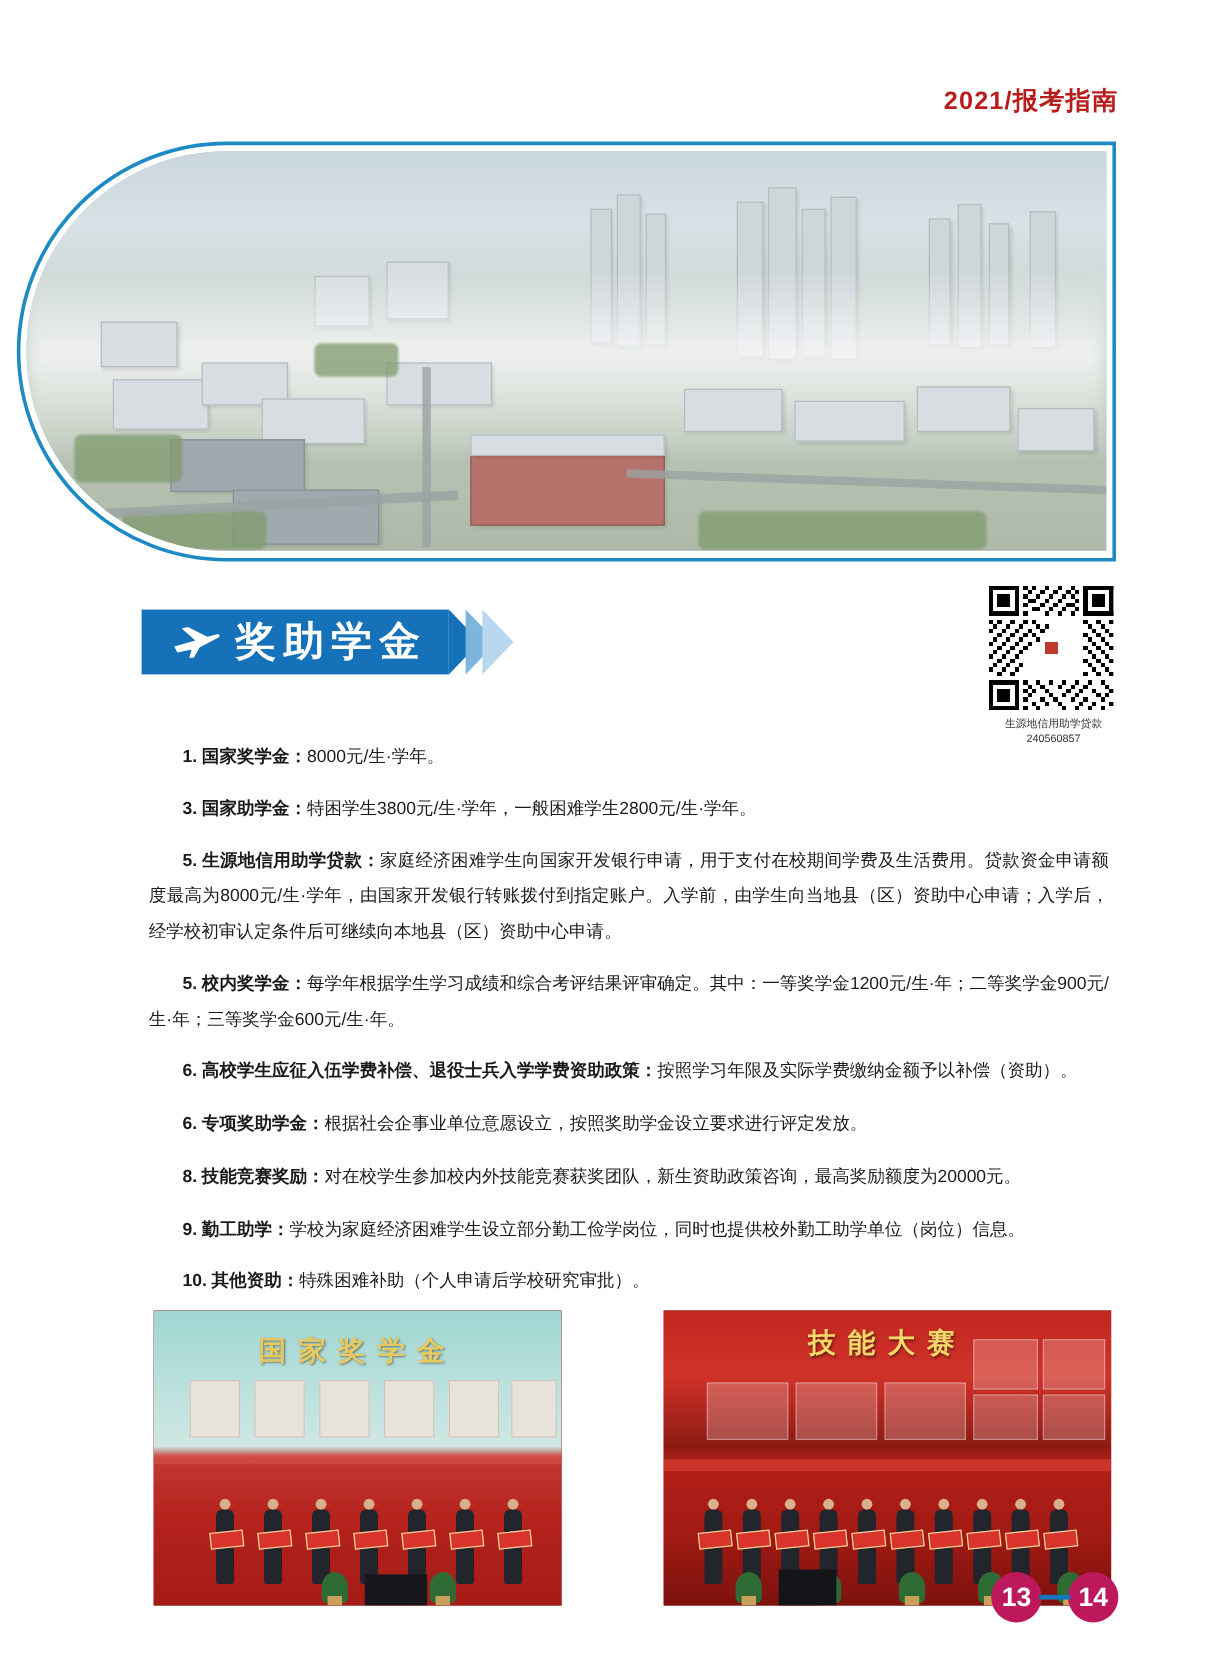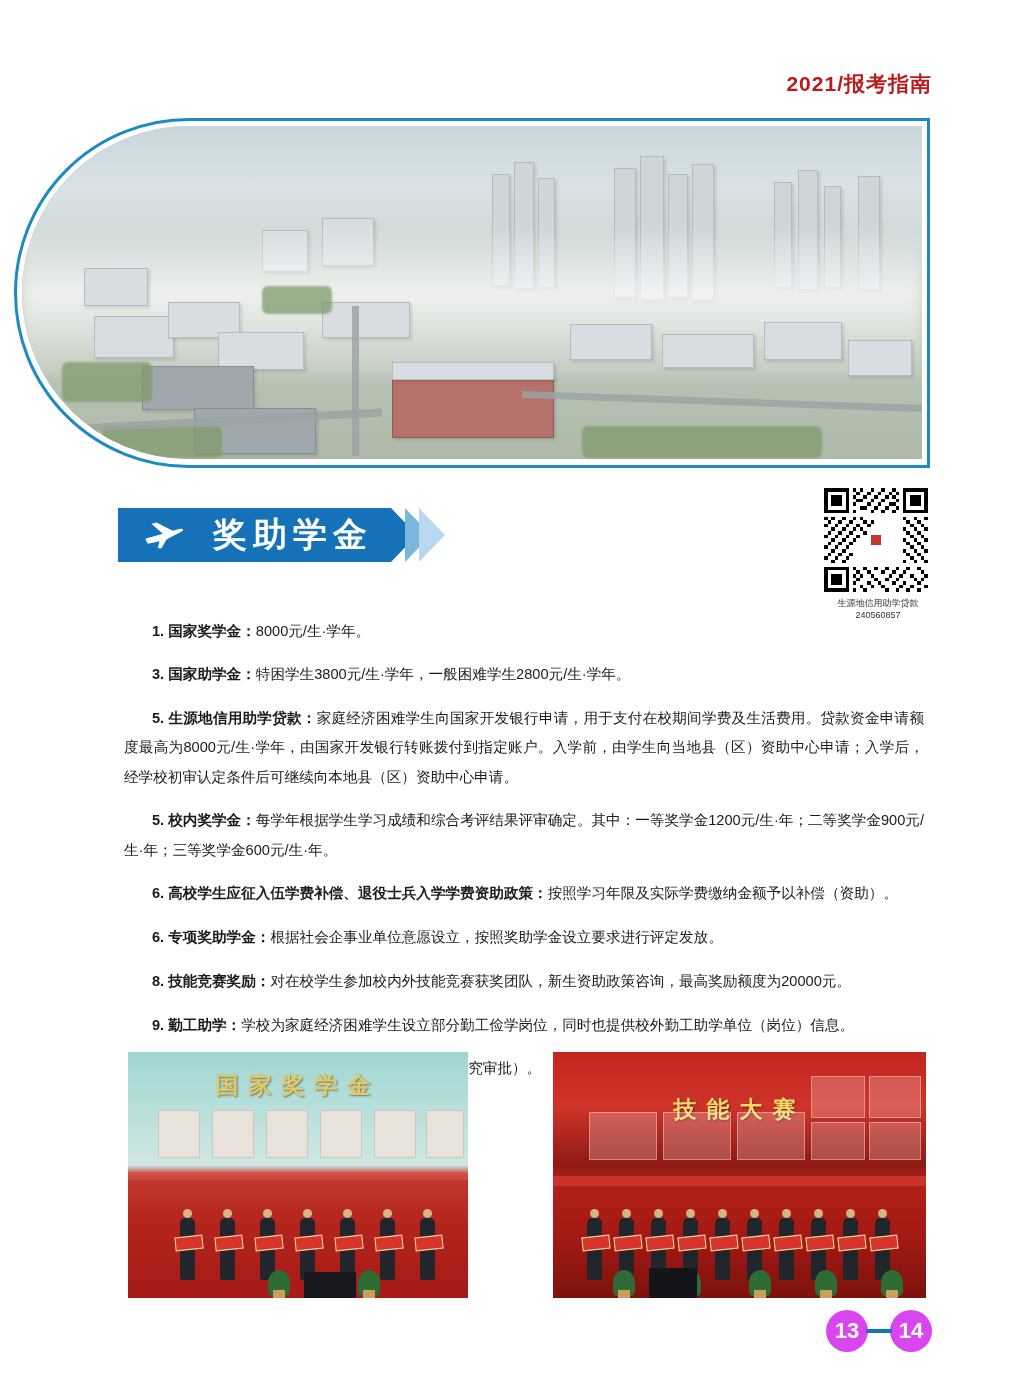--- a/index.html
+++ b/index.html
@@ -110,21 +110,21 @@
   }
   .sec-bar-left {
     width: 12px;
     background: #1572b8;
   }
   .sec-main {
     background: #1572b8;
     display: flex;
     align-items: center;
     padding: 0 18px 0 14px;
-    gap: 29px;
+    gap: 12px;
     text-align: center;
   }
   .plane-icon {
     width: 40px;
     height: 34px;
     display: block;
   }
   .sec-text {
     color: #ffffff;
     font-size: 34px;
@@ -183,20 +183,21 @@
   }
   .item.indent {
     text-indent: 28px;
   }
 
   
   .photo {
     position: absolute;
     overflow: hidden;
     background: #7a1414;
+    margin-top: 40px;
   }
   .photo.left {
     left: 128px;
     top: 1052px;
     width: 340px;
     height: 246px;
   }
   .photo.right {
     left: 553px;
     top: 1052px;
@@ -219,21 +220,21 @@
     position: absolute;
     width: 100%;
     text-align: center;
     font-size: 23px;
     font-weight: bold;
     letter-spacing: 10px;
     color: #f6e08a;
     text-shadow: 1px 1px 2px rgba(0,0,0,.45);
   }
   .p-left .scr-title { top: 18px; color: #e8c95f; }
-  .p-right .scr-title { top: 42px; color: #f2d96a; }
+  .p-right .scr-title { top: 12px; color: #f2d96a; }
   .portrait {
     position: absolute;
     background: #e8e3da;
     border: 1px solid #cfc7bb;
   }
   .panel {
     position: absolute;
     background: rgba(255,255,255,.22);
     border: 1px solid rgba(255,255,255,.35);
   }
@@ -287,21 +288,21 @@
     right: 92px;
     bottom: 36px;
     display: flex;
     align-items: center;
     gap: 2px;
   }
   .pg {
     width: 42px;
     height: 42px;
     border-radius: 50%;
-    background: #d946ef;
+    background: #be185d;
     color: #fff;
     font-size: 22px;
     font-weight: bold;
     display: flex;
     align-items: center;
     justify-content: center;
   }
   .pg-arrow {
     width: 26px;
     height: 4px;

